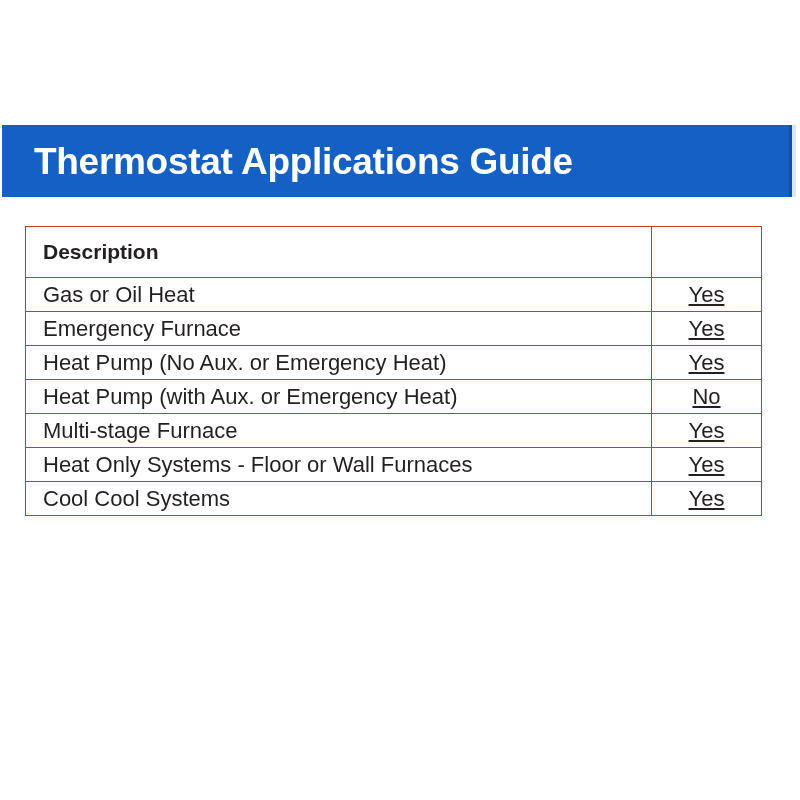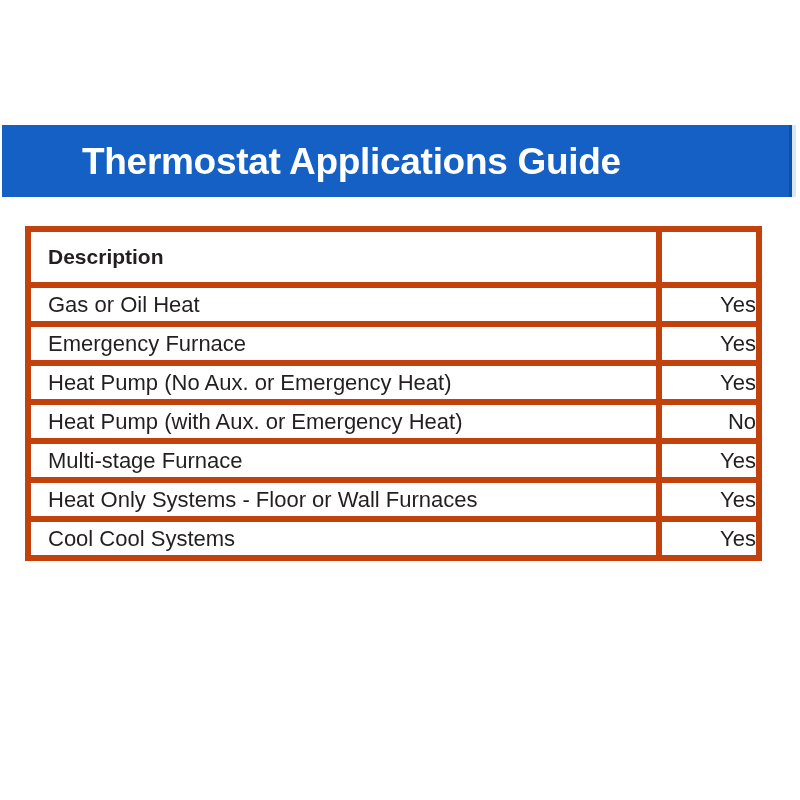--- a/index.html
+++ b/index.html
@@ -1,23 +1,23 @@
 <!DOCTYPE html>
 <html><head>
 <meta charset="utf-8">
 <style>
   html, body { margin:0; padding:0; }
   body { width:800px; height:800px; background:#ffffff; position:relative; overflow:hidden; font-family:"Liberation Sans", sans-serif; }
   .banner { position:absolute; left:2px; top:125px; width:787px; height:72px; background:#1560c4; border-right:3px solid #0f4fa8; }
   .banner-edge { position:absolute; left:792px; top:125px; width:4px; height:72px; background:#d9e6f7; }
-  .banner-title { position:absolute; left:34px; top:141px; color:#ffffff; font-weight:bold; font-size:37px; letter-spacing:-0.3px; white-space:nowrap;margin-left:48px; }
+  .banner-title { position:absolute; left:34px; top:141px; color:#ffffff; font-weight:bold; font-size:37px; letter-spacing:-0.3px; white-space:nowrap; }
   table.guide { position:absolute; left:25px; top:226px; width:737px; border-collapse:collapse; color:#231f20; }
-  table.guide td { border:6px solid #c2410c; padding:0; font-size:22px; }
+  table.guide td { border:1px solid #c2410c; padding:0; font-size:22px; }
   table.guide td.desc { padding-left:17px; width:608px; }
-  table.guide td.val { text-align:right; }
+  table.guide td.val { text-align:center;text-decoration:underline; }
   tr.head td { height:50px; }
   tr.head td.desc { font-weight:bold; font-size:21px; }
   tr.row td { height:33px; }
 </style>
 </head>
 <body>
 
 <div class="banner"></div>
 <div class="banner-edge"></div>
 <div class="banner-title">Thermostat Applications Guide</div>

